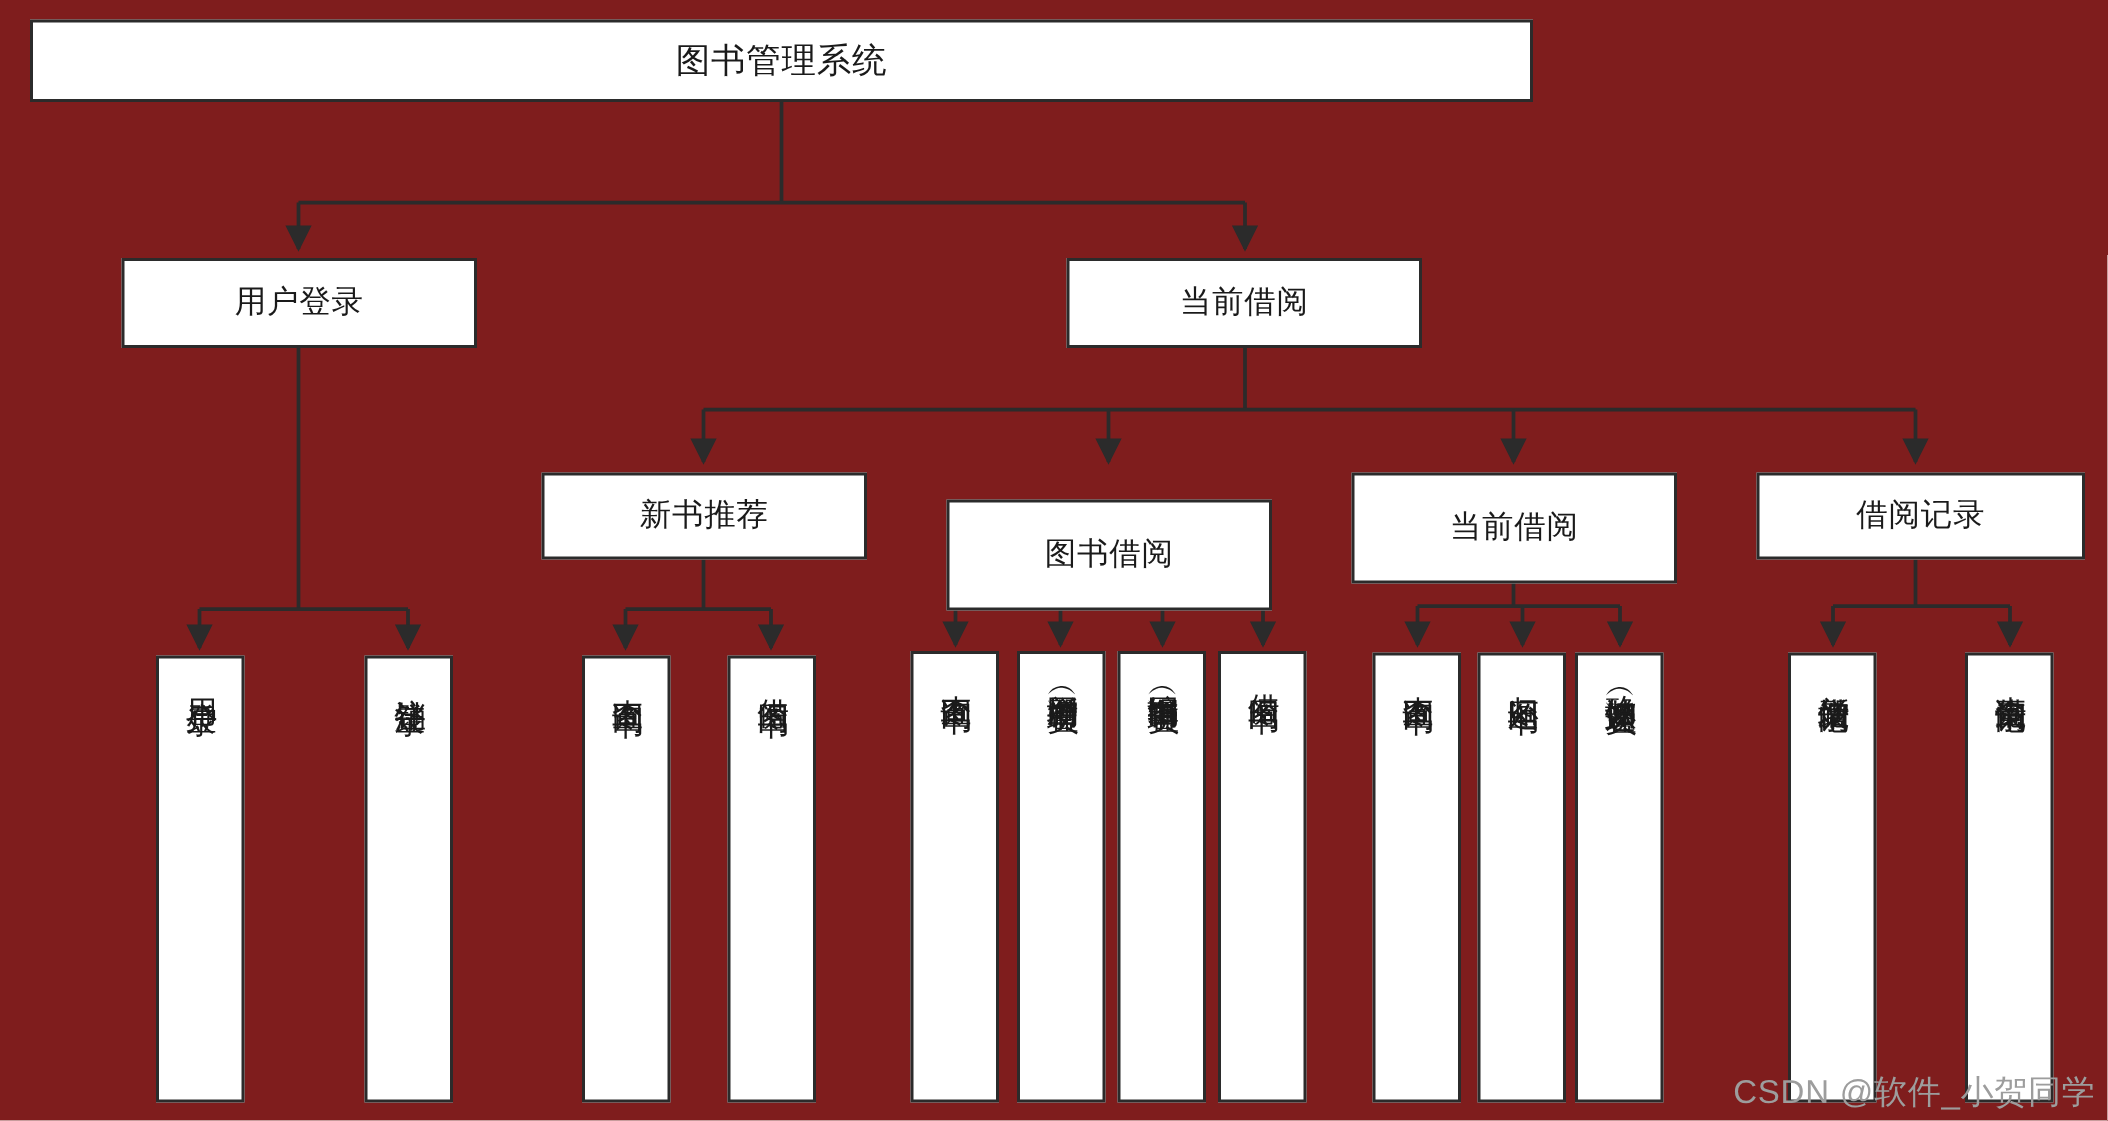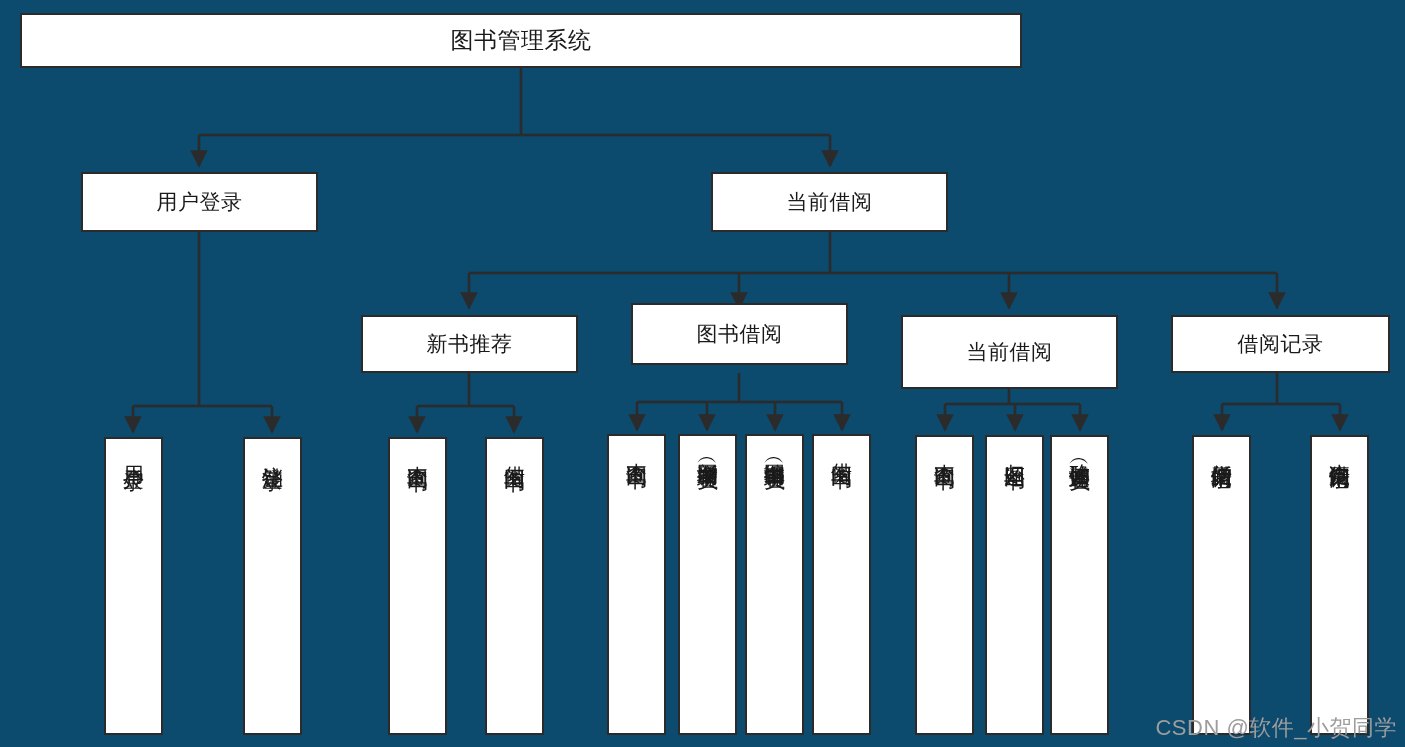--- a/index.html
+++ b/index.html
@@ -7,21 +7,21 @@
     padding: 0;
     background: #ffffff;
   }
   body {
     font-family: "Liberation Sans", "DejaVu Sans", sans-serif;
   }
   #canvas {
     position: relative;
     width: 1405px;
     height: 747px;
-    background: #0c4a6e;
+    background: #7f1d1d;
     overflow: hidden;
   }
   #edges {
     position: absolute;
     left: 0;
     top: 0;
     width: 1405px;
     height: 747px;
     pointer-events: none;
   }
@@ -139,21 +139,21 @@
   <div class="node lvl1" style="left:81px; top:172px; width:237px; height:60px;">
     <span class="node-label">用户登录</span>
   </div>
   <div class="node lvl1" style="left:711px; top:172px; width:237px; height:60px;">
     <span class="node-label">当前借阅</span>
   </div>
 
   <div class="node lvl2" style="left:361px; top:315px; width:217px; height:58px;">
     <span class="node-label">新书推荐</span>
   </div>
-  <div class="node lvl2" style="left:631px; top:303px; width:217px; height:62px;">
+  <div class="node lvl2" style="left:631px; top:333px; width:217px; height:74px;">
     <span class="node-label">图书借阅</span>
   </div>
   <div class="node lvl2" style="left:901px; top:315px; width:217px; height:74px;">
     <span class="node-label">当前借阅</span>
   </div>
   <div class="node lvl2" style="left:1171px; top:315px; width:219px; height:58px;">
     <span class="node-label">借阅记录</span>
   </div>
 
   <div class="node leaf" style="left:104px; top:437px; width:59px; height:298px;">

